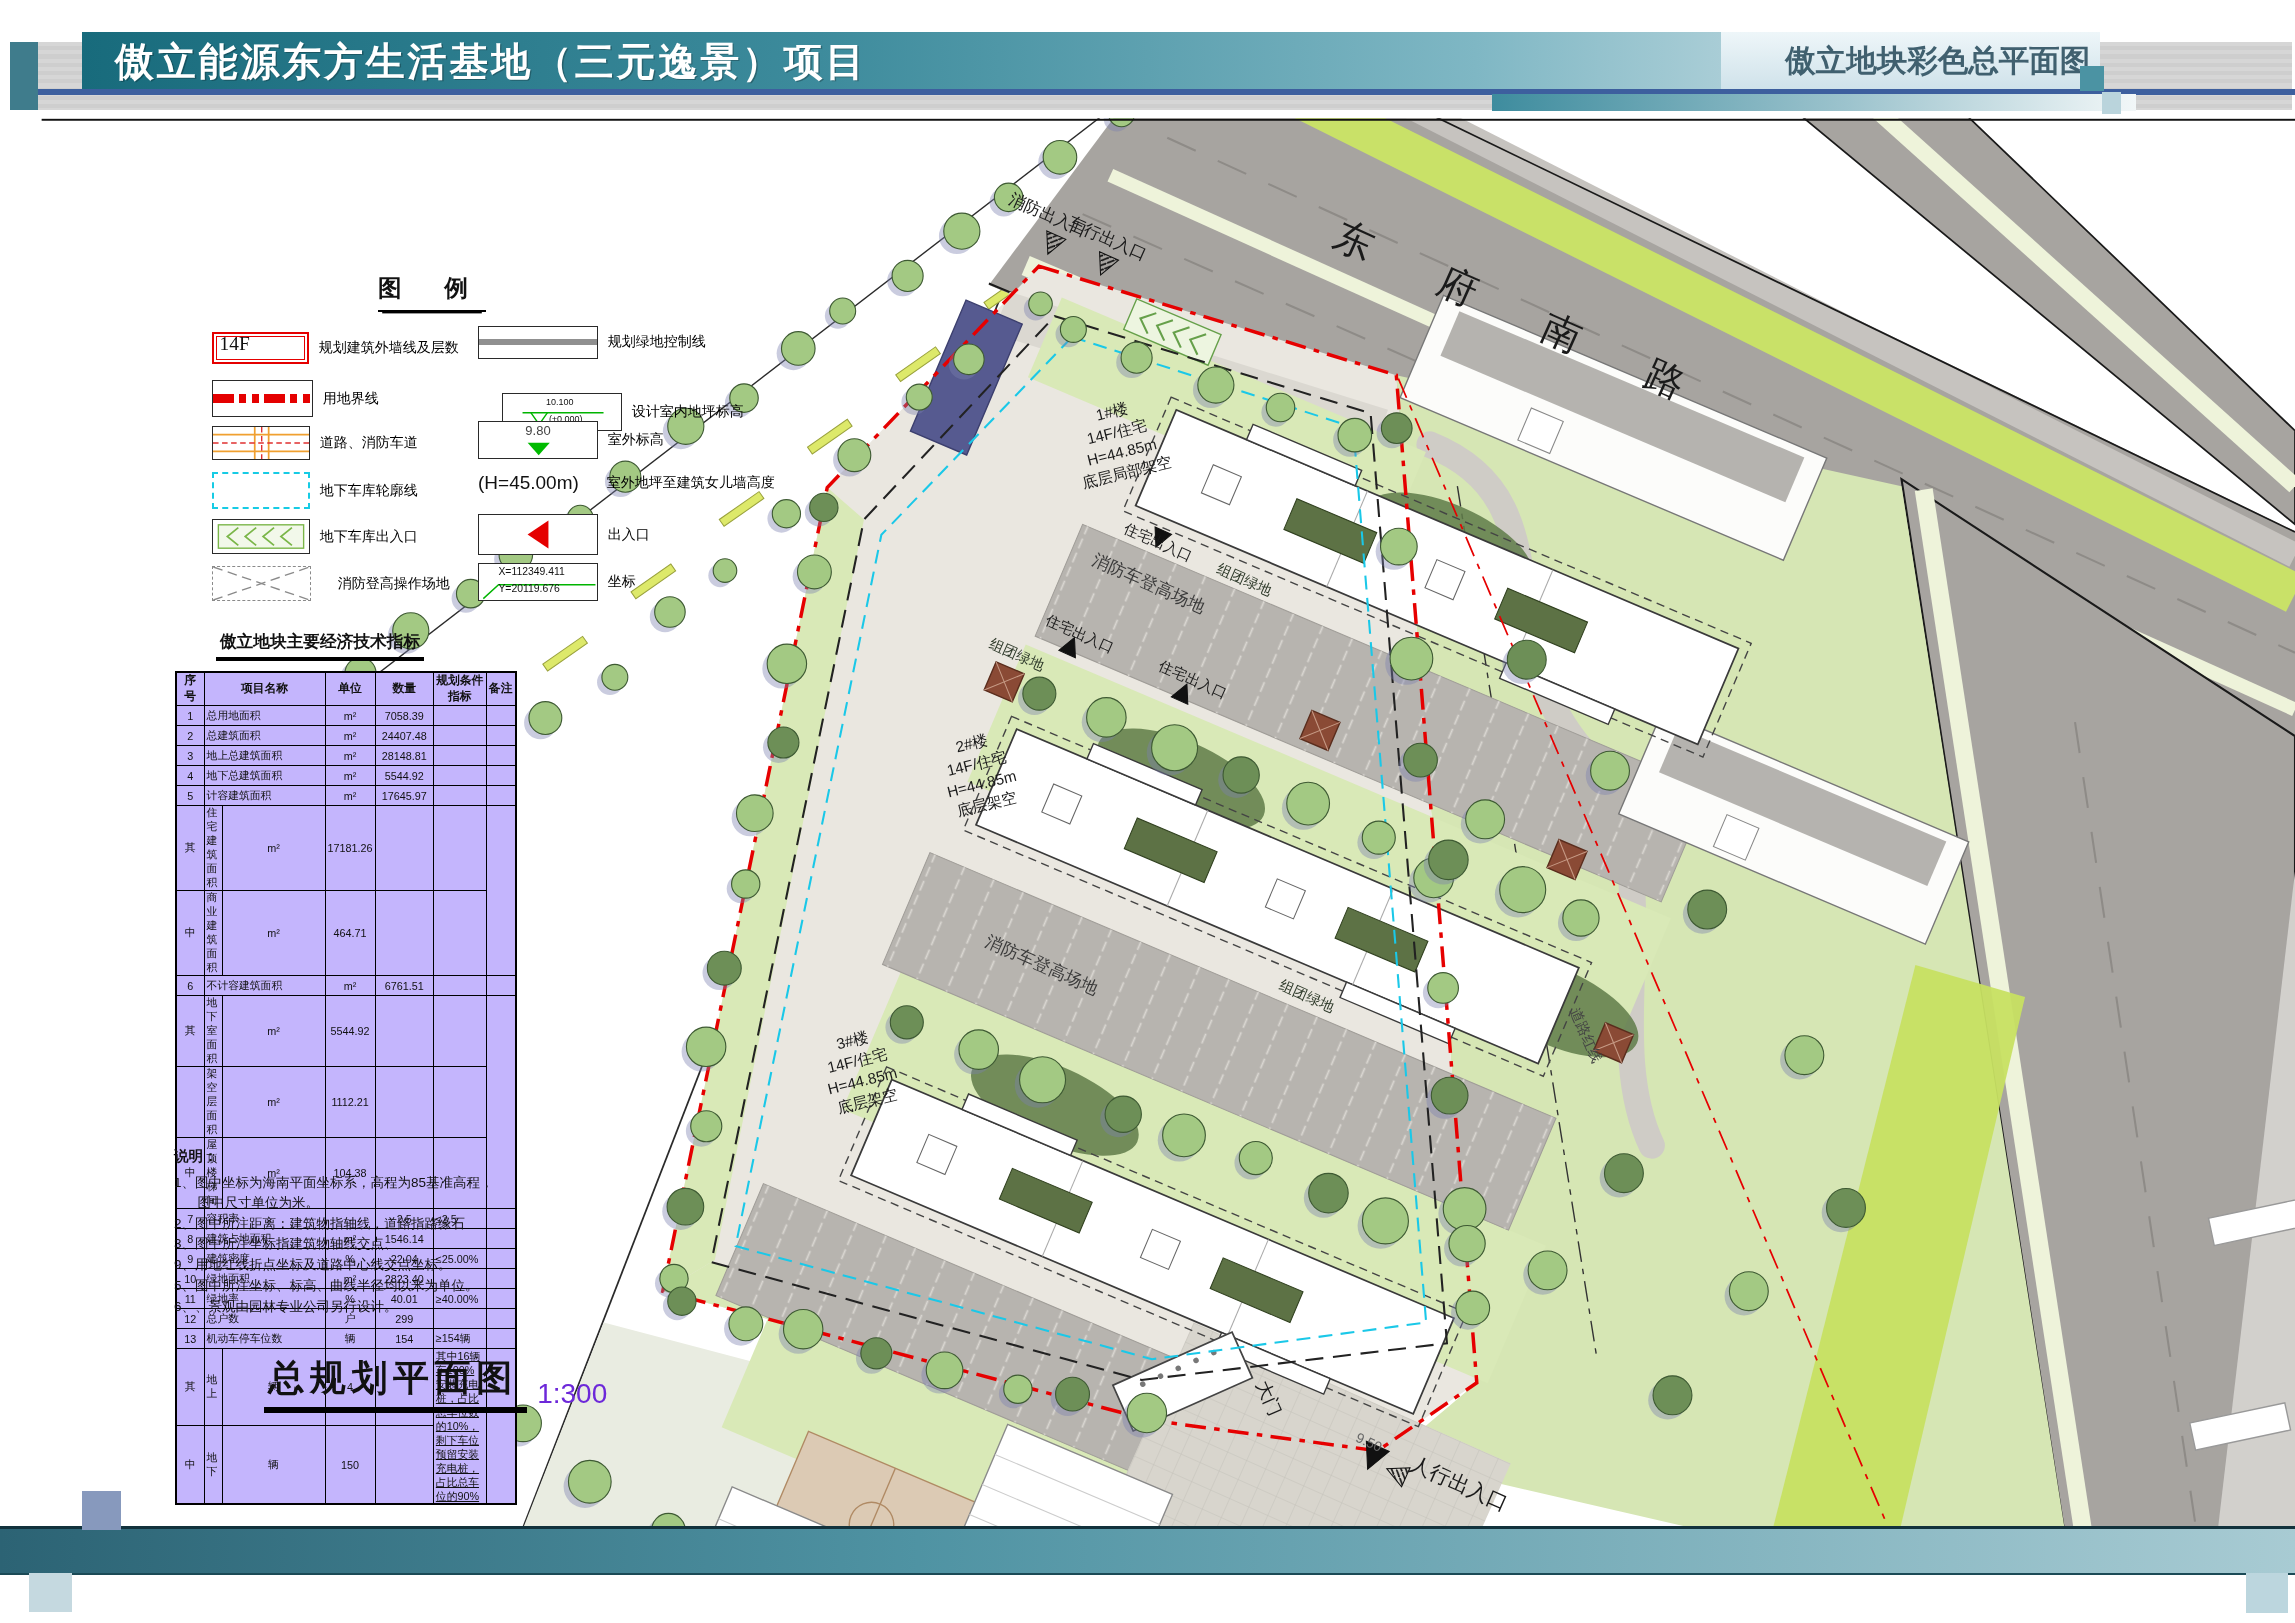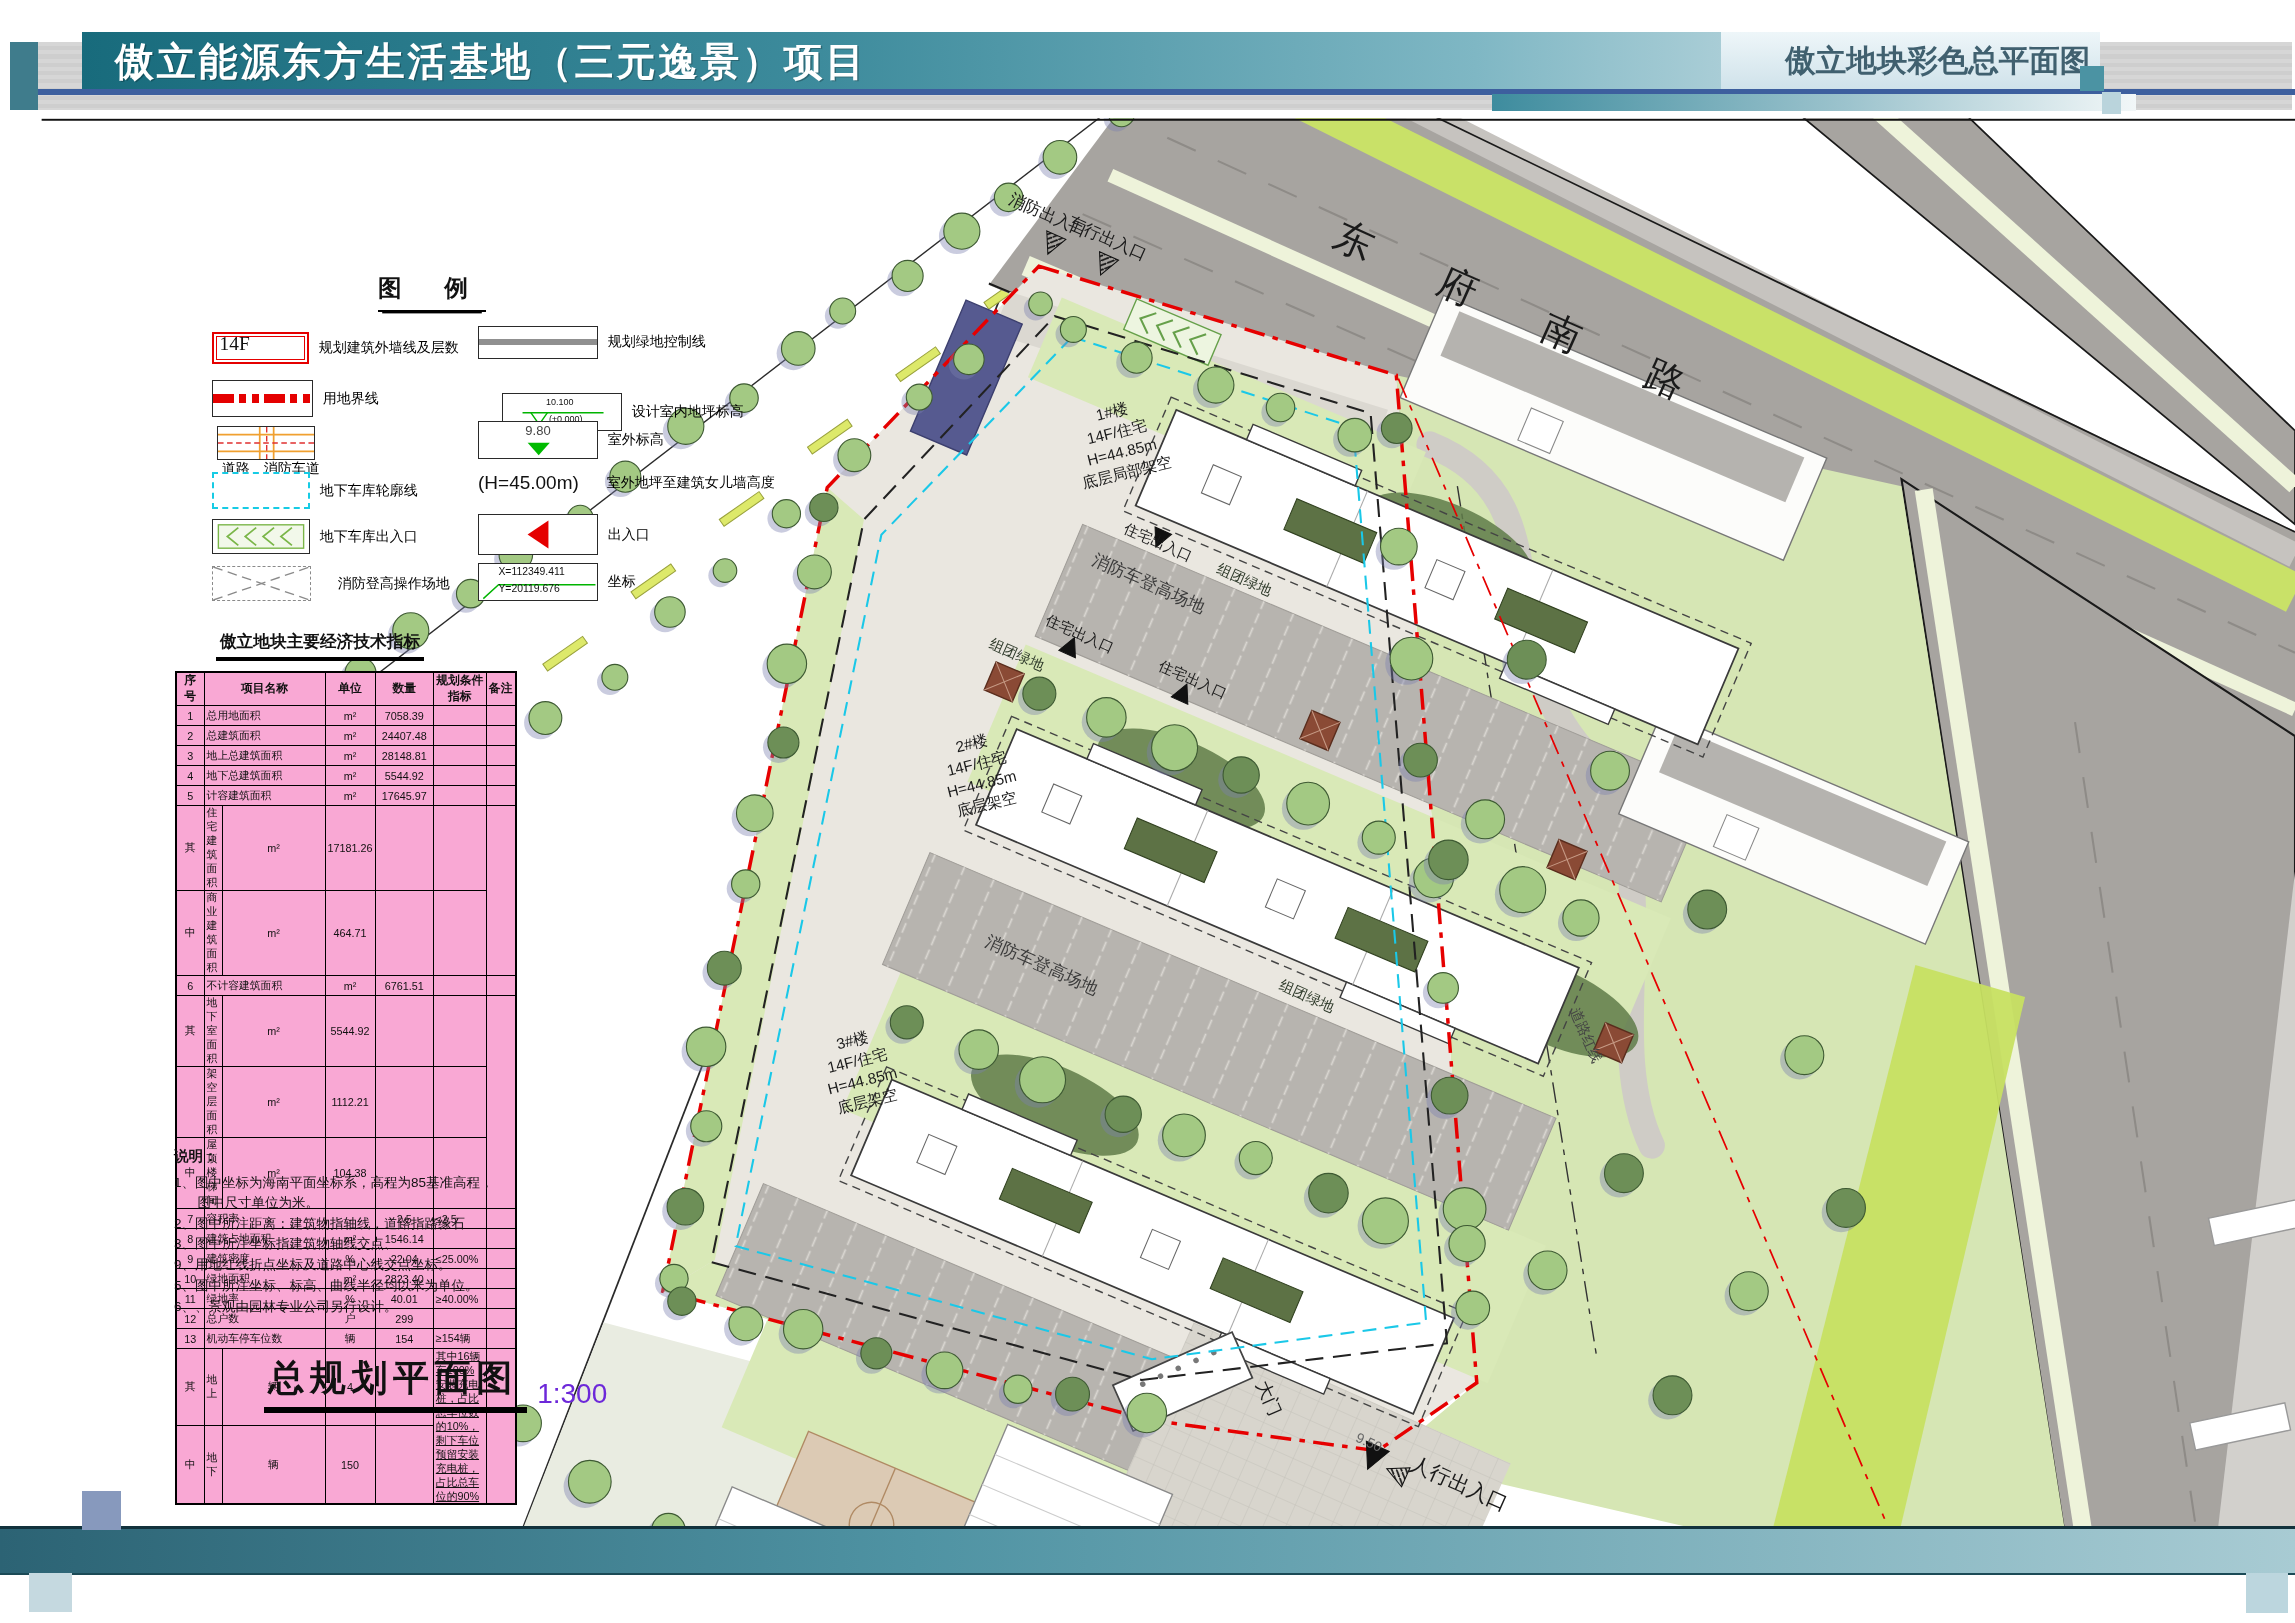--- a/index.html
+++ b/index.html
@@ -53,21 +53,21 @@
   .sym-boundary .dash{width:100%;height:9.7px;
     background:repeating-linear-gradient(90deg,#e50000 0 21px,#fff 21px 26px,#e50000 26px 33px,#fff 33px 39px,#e50000 39px 46px,#fff 46px 51px);}
 
   .sym-garage-outline{width:94px;height:33px;border:2.8px dashed #17cbe4;background:#fff;}
 
   .sym-plain{background:#fff;}
 
   
   #eco-title{left:175px;top:630px;width:290px;text-align:center;font-size:16.7px;font-weight:bold;z-index:4;}
   #eco-title .bar{margin:4.2px auto 0;width:208px;height:3.5px;background:#000;box-shadow:0 3.5px 0 -2.1px #999;}
-  #eco-table{position:absolute;left:175px;top:671px;z-index:4;border-collapse:collapse;background:#f9a8d4;
+  #eco-table{position:absolute;left:175px;top:671px;z-index:4;border-collapse:collapse;background:#c4b5fd;
      border:2.1px solid #000;table-layout:fixed;}
   #eco-table th,#eco-table td{border:0.7px solid #000;padding:0 2.1px;overflow:hidden;}
   #eco-table th{font-size:11.8px;height:30.5px;font-weight:bold;}
   #eco-table td{font-size:10.8px;height:19px;}
   td.c-no{text-align:center;font-size:11px;}
   td.c-sub{text-align:center;padding:0;}
   td.c-name{text-align:left;}
   td.c-unit{text-align:center;}
   td.c-qty{text-align:center;}
   td.c-cond{text-align:left;font-size:10px;}
@@ -566,21 +566,21 @@
           <span class="tag v-tag">14F</span>
         </div>
         <span class="leg-label">规划建筑外墙线及层数</span>
       </div>
       <div class="leg-item" style="left: 212px; top: 380px;">
         <div class="sym sym-boundary symbox">
           <div class="dash"></div>
         </div>
         <span class="leg-label">用地界线</span>
       </div>
-      <div class="leg-item" style="left: 212px; top: 426px; flex-direction: column;">
+      <div class="leg-item" style="left: 212px; top: 426px;">
         <div class="sym symbox sym-plain" style="width:96px;height:32px"><svg width="96" height="32" viewBox="0 0 138 46">
             <line x1="0" y1="11" x2="138" y2="11" stroke="#f0a030" stroke-width="2.5"></line>
             <line x1="0" y1="35" x2="138" y2="35" stroke="#f0a030" stroke-width="2.5"></line>
             <line x1="60" y1="0" x2="60" y2="46" stroke="#f0a030" stroke-width="2.5"></line>
             <line x1="80" y1="0" x2="80" y2="46" stroke="#f0a030" stroke-width="2.5"></line>
             <line x1="0" y1="23" x2="138" y2="23" stroke="#e03030" stroke-width="2" stroke-dasharray="8 5"></line>
             <line x1="70" y1="0" x2="70" y2="46" stroke="#e03030" stroke-width="2" stroke-dasharray="8 5"></line>
           </svg></div>
         <span class="leg-label">道路、消防车道</span>
       </div>

